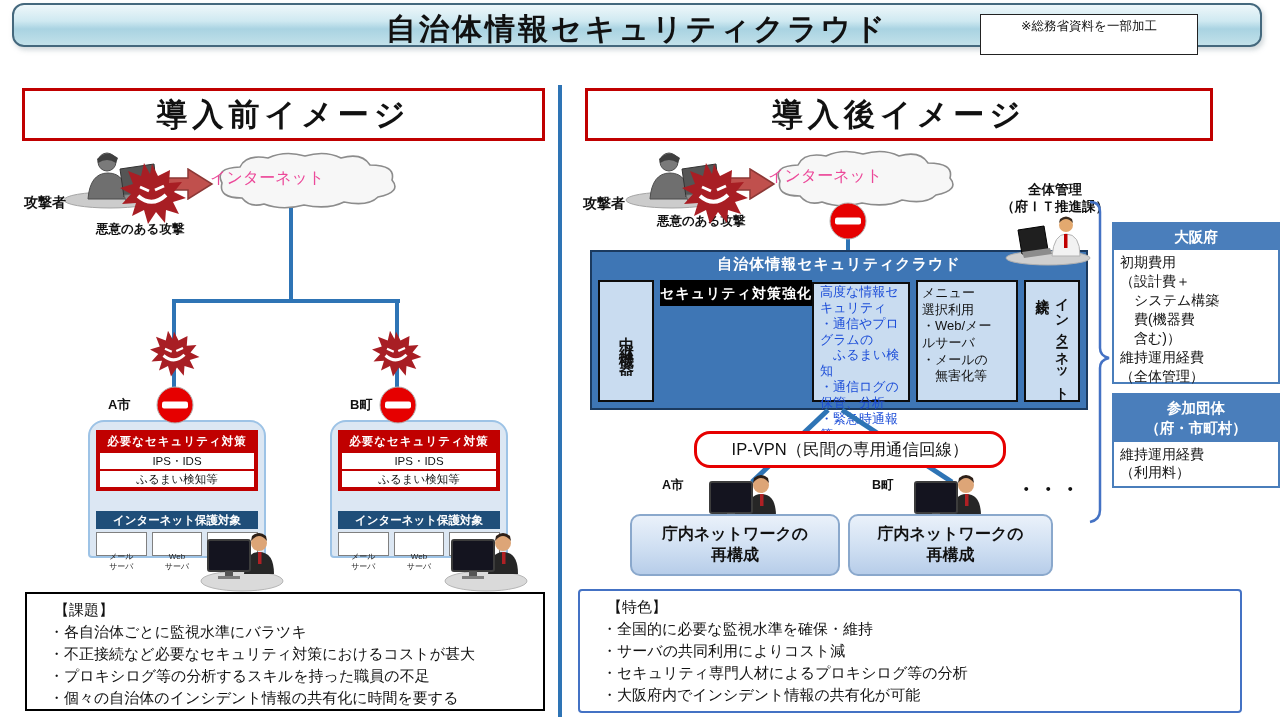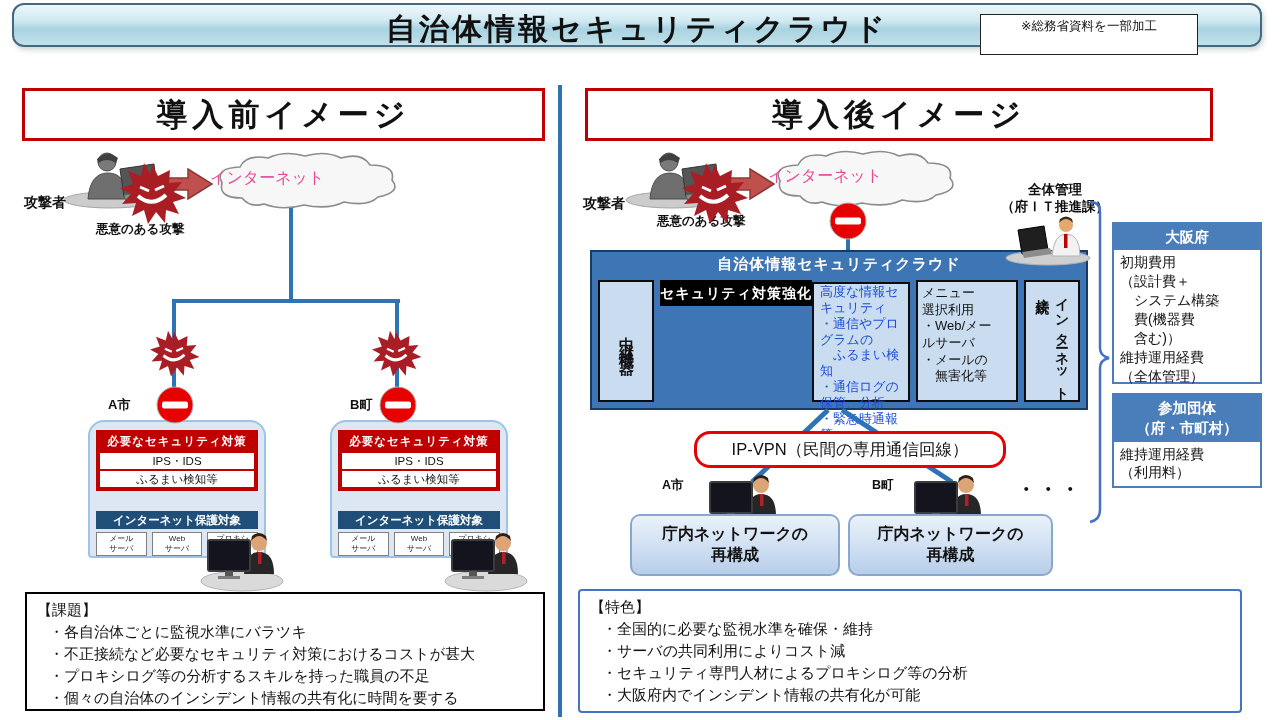--- a/index.html
+++ b/index.html
@@ -40,25 +40,25 @@
   .stack-red { position:absolute; left:6px; top:8px; right:6px; background:#C00000;
     border:2px solid #C00000; padding:0 2px 2px 2px; }
   .stack-red-bar { height:19px; color:#fff; font-size:11.5px; font-weight:bold; text-align:center;
     line-height:19px; letter-spacing:1px; }
   .stack-row { margin-top:2px; height:16px; background:#fff; font-size:11.5px; text-align:center;
     line-height:16px; color:#111; }
   .stack-blue-bar { position:absolute; left:6px; top:89px; right:6px; height:18px; background:#1F4E79;
     color:#fff; font-size:11.5px; font-weight:bold; text-align:center; line-height:18px; }
   .server-row { position:absolute; left:6px; top:110px; right:6px; display:flex; gap:5px; }
   .server-box { flex:1; height:24px; background:#fff; border:1px solid #808080; font-size:8px;
-    line-height:1.25; text-align:center; white-space:pre-line; color:#222; padding-top:1px; }
+    line-height:1.25; text-align:center; white-space:pre-line; color:#222; padding-top:19px; }
 
   
   .notes-box { background:#fff; padding:5px 10px; font-size:15px; line-height:1.46; color:#111; }
-  .notes-box .nb-title { font-size:15px; }
+  .notes-box .nb-title { font-size:15px;margin-left:17px; }
   .notes-box ul { list-style:none; padding-left:12px; }
   .issues { left:25px; top:592px; width:520px; height:119px; border:2px solid #000; }
   .features { left:578px; top:589px; width:664px; height:124px; border:2px solid #4472C4; border-radius:4px; }
 
   
   .sec-box { left:590px; top:250px; width:498px; height:160px; background:#3e76b5; border:2px solid #1b3a5f; }
   .sec-title { left:0; right:0; top:3px; text-align:center; color:#fff; font-weight:bold; font-size:15px;
     letter-spacing:1px; }
   .sec-cols { position:absolute; left:6px; right:6px; top:28px; bottom:6px; display:flex; gap:6px; }
   .sec-col { background:#c9dcf0; border:2px solid #0d0d0d; color:#111; }
@@ -78,21 +78,21 @@
   .ipvpn { left:694px; top:431px; width:312px; height:37px; background:#fff; border:3px solid #e60000;
     border-radius:16px; text-align:center; font-size:16.5px; line-height:30px; color:#111; z-index:6; }
 
   
   .net-box { top:514px; height:62px; border:2px solid #8aa8cc; border-radius:10px;
     background:linear-gradient(#eaf1fa 0%,#cfdff2 55%,#b7cde9 100%); display:flex; align-items:center;
     justify-content:center; text-align:center; font-size:16px; font-weight:bold; line-height:1.3;
     white-space:pre-line; color:#111; z-index:5; }
 
   
-  .side-box { left:1112px; width:150px; background:#fff; border:2px solid #4a7ebb; }
+  .side-box { left:1112px; width:168px; background:#fff; border:2px solid #4a7ebb; }
   .side-head { background:#4a7ebb; color:#fff; font-weight:bold; text-align:center; font-size:14.5px;
     line-height:1.4; padding:3px 0; white-space:pre-line; }
   .side-body { padding:3px 18px 4px 6px; font-size:14px; line-height:1.35; white-space:pre-wrap; color:#111; }
 
   .dots { left:1016px; top:476px; font-size:20px; font-weight:bold; letter-spacing:2px; color:#111; }
 
   svg { display:block; }
   .z2 { z-index:2; } .z3 { z-index:3; } .z4 { z-index:4; } .z5 { z-index:5; }
 </style>
 </head>

